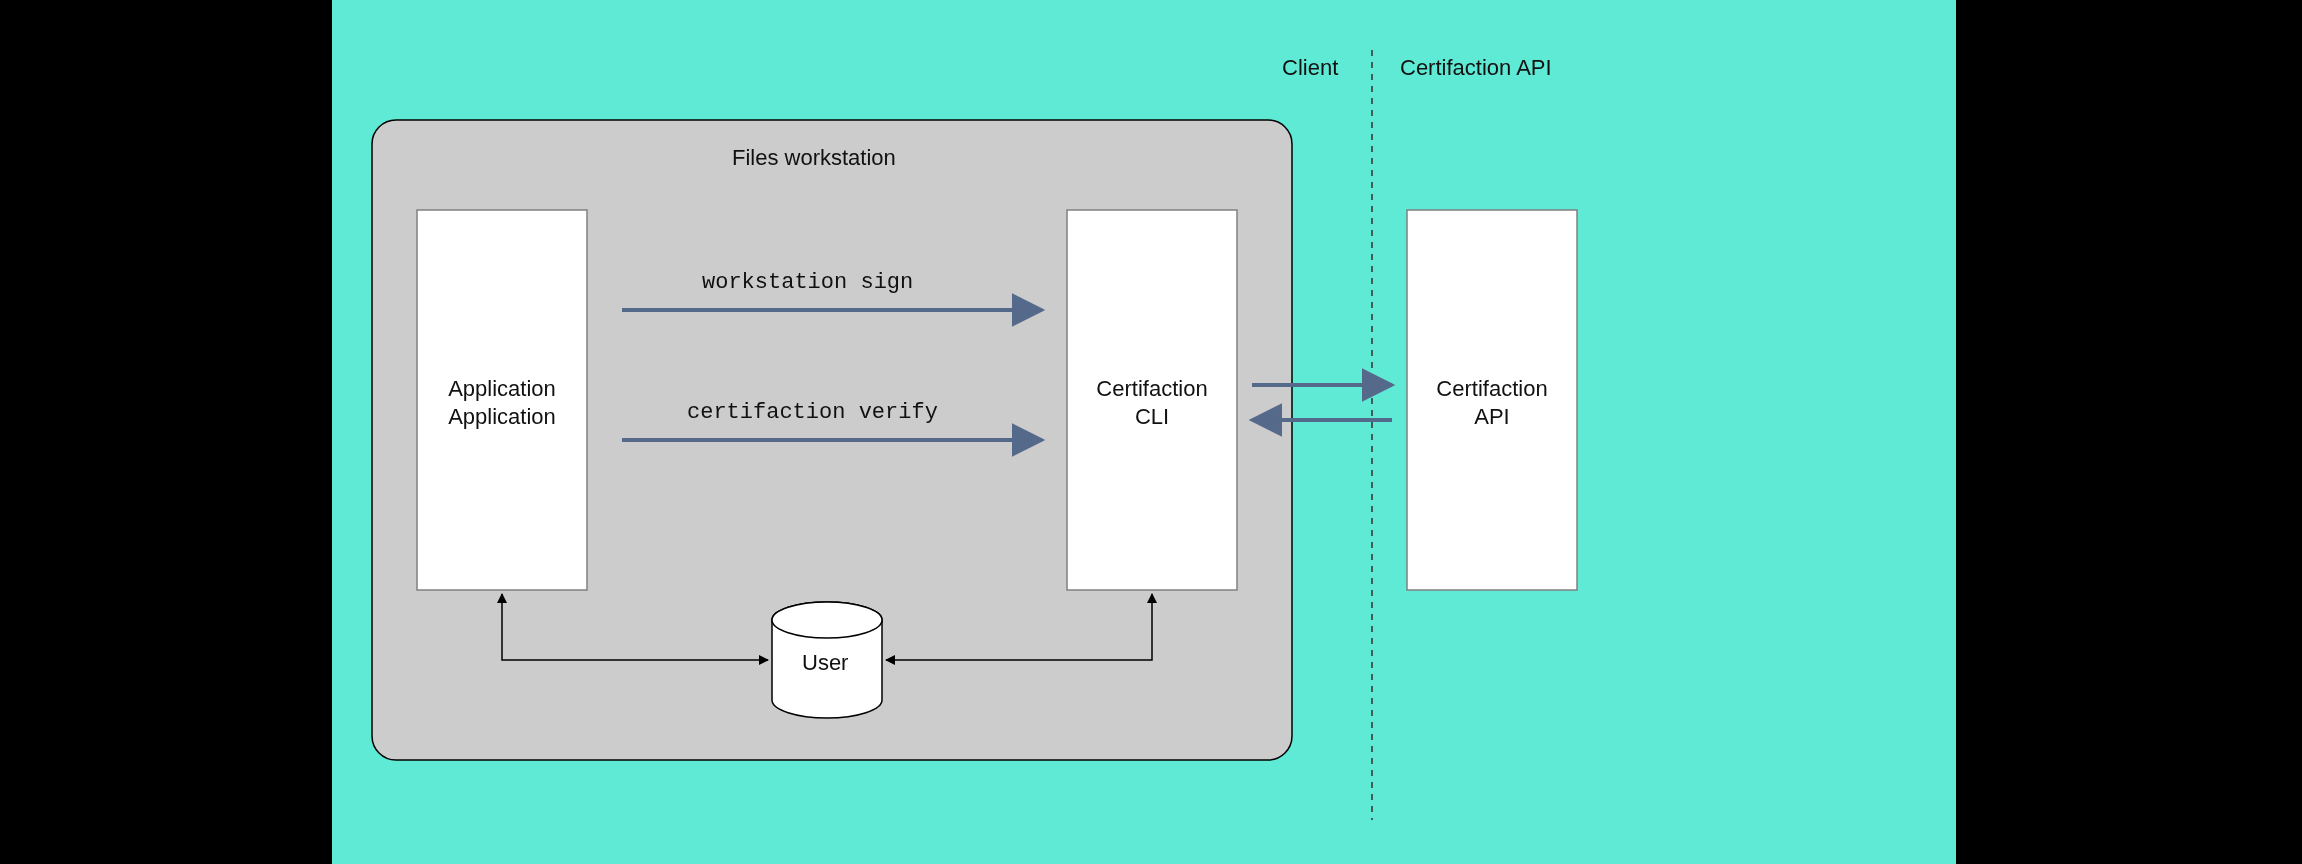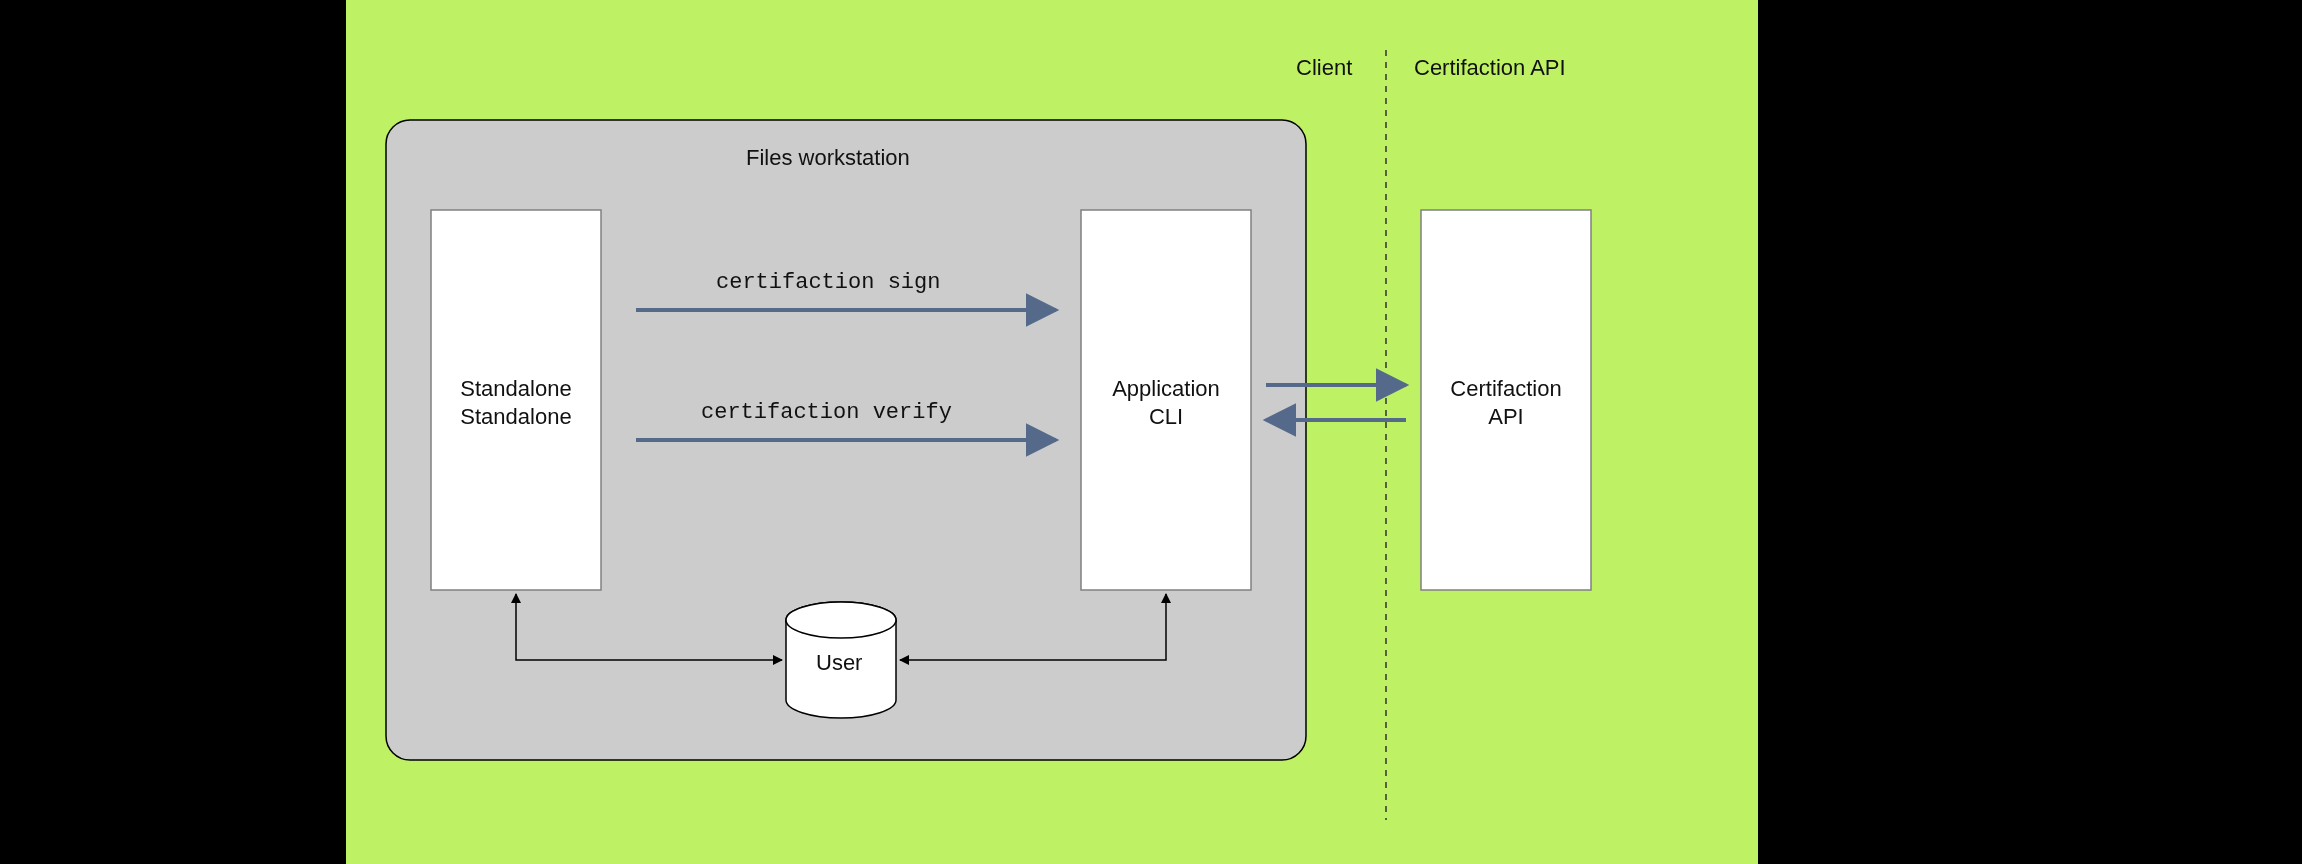--- a/index.html
+++ b/index.html
@@ -6,25 +6,25 @@
     margin: 0;
     padding: 0;
     width: 2302px;
     height: 864px;
     background: #000;
     font-family: Arial, Helvetica, sans-serif;
     overflow: hidden;
   }
   .page {
     position: absolute;
-    left: 346px;
+    left: 332px;
     top: 0;
-    width: 1412px;
+    width: 1624px;
     height: 864px;
-    background: #bef264;
+    background: #5eead4;
   }
   .label {
     position: absolute;
     font-size: 22px;
     color: #111;
     white-space: nowrap;
   }
   .mono {
     font-family: "Courier New", Courier, monospace;
     font-size: 22px;
@@ -74,24 +74,24 @@
   <path d="M 170 594 L 170 660 L 436 660" fill="none" stroke="#000" stroke-width="1.5" marker-start="url(#arrow-black-start)" marker-end="url(#arrow-black-end)"></path>
   <path d="M 820 594 L 820 660 L 554 660" fill="none" stroke="#000" stroke-width="1.5" marker-start="url(#arrow-black-start)" marker-end="url(#arrow-black-end)"></path>
 </svg>
 
 
 <div class="label" style="left:950px; top:55px;">Client</div>
 <div class="label" style="left:1068px; top:55px;">Certifaction API</div>
 
 <div class="label" style="left:400px; top:145px;">Files workstation</div>
 
-<div class="label" style="left:114px; top:375px; text-align:center; width:112px; white-space:normal; line-height:1.25;">Standalone Standalone</div>
+<div class="label" style="left:114px; top:375px; text-align:center; width:112px; white-space:normal; line-height:1.25;">Application Application</div>
 
-<div class="label" style="left:764px; top:375px; text-align:center; width:112px; white-space:normal; line-height:1.25;">Application CLI</div>
+<div class="label" style="left:764px; top:375px; text-align:center; width:112px; white-space:normal; line-height:1.25;">Certifaction CLI</div>
 
 <div class="label" style="left:1104px; top:375px; text-align:center; width:112px; white-space:normal; line-height:1.25;">Certifaction API</div>
 
-<div class="label mono" style="left:370px; top:270px;">certifaction sign</div>
+<div class="label mono" style="left:370px; top:270px;">workstation sign</div>
 <div class="label mono" style="left:355px; top:400px;">certifaction verify</div>
 
 <div class="label" style="left:470px; top:650px;">User</div>
 
 </div>
 
 </body></html>

